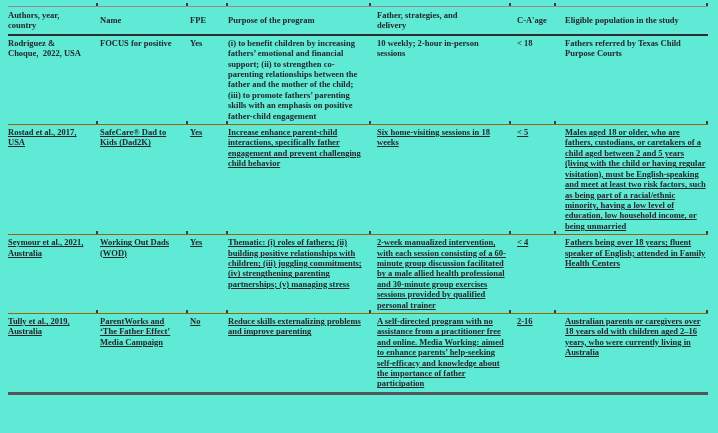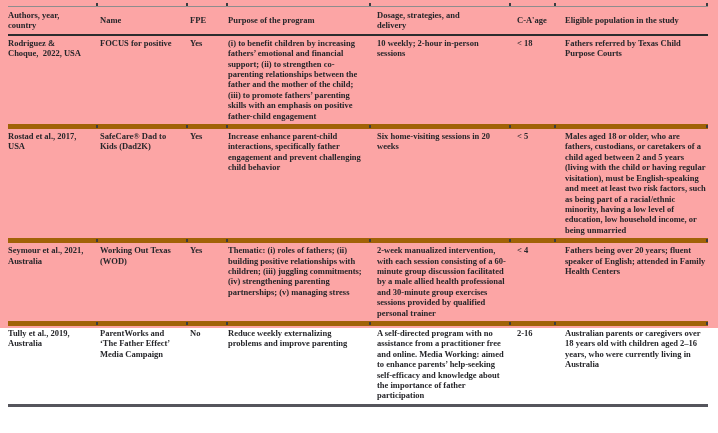--- a/index.html
+++ b/index.html
@@ -6,22 +6,22 @@
   html, body { background: #ffffff; }
   body {
     width: 718px;
     height: 433px;
     font-family: "Liberation Serif", serif;
     color: #26262a;
     overflow: hidden;
   }
   .page {
     width: 718px;
-    height: 328px;
-    background: #fca5a5;
+    height: 433px;
+    background: #5eead4;
     position: relative;
   }
   table.study-table {
     position: absolute;
     left: 8px;
     top: 6px;
     width: 700px;
     border-collapse: collapse;
     table-layout: fixed;
     font-size: 8.5px;
@@ -46,21 +46,22 @@
     white-space: pre-line;
     border-top: 1px solid #8d8d8d;
     border-bottom: 2px solid #2c2c2e;
     padding-top: 3px;
     padding-bottom: 3px;
   }
   tbody td {
     vertical-align: top;
   }
   tbody tr:not(:first-child) td {
-    border-top: 5px solid #a16207;
+    border-top: 1px solid #a16207;
+    text-decoration: underline;
   }
   tbody tr:last-child td {
     border-bottom: 3px solid #55555c;
   }
   
   th.p1, td.p1 { padding-left: 0; }
   th.p2, td.p2 { padding-left: 3px; }
   th.p3, td.p3 { padding-left: 3px; }
   th.p4, td.p4 { padding-left: 1px; padding-right: 3px; }
   th.p5, td.p5 { padding-left: 7px; }
@@ -106,21 +107,21 @@
         <col class="c6">
         <col class="c7">
     </colgroup>
     <thead>
       <tr>
         <th class="p1">Authors, year,
 country</th>
         <th class="p2">Name</th>
         <th class="p3">FPE</th>
         <th class="p4">Purpose of the program</th>
-        <th class="p5">Dosage, strategies, and
+        <th class="p5">Father, strategies, and
 delivery</th>
         <th class="p6">C-A'age</th>
         <th class="p7">Eligible population in the study</th>
       </tr>
     </thead>
     <tbody>
       <tr>
         <td class="p1 wrap-exact">Rodriguez &amp;
 Choque,  2022, USA</td>
         <td class="p2 wrap-exact">FOCUS for positive</td>
@@ -130,42 +131,42 @@
         <td class="p6">&lt; 18</td>
         <td class="p7">Fathers referred by Texas Child Purpose Courts</td>
       </tr>
       <tr>
         <td class="p1 wrap-exact">Rostad et al., 2017,
 USA</td>
         <td class="p2 wrap-exact">SafeCare® Dad to
 Kids (Dad2K)</td>
         <td class="p3">Yes</td>
         <td class="p4">Increase enhance parent-child interactions, specifically father engagement and prevent challenging child behavior</td>
-        <td class="p5">Six home-visiting sessions in 20 weeks</td>
+        <td class="p5">Six home-visiting sessions in 18 weeks</td>
         <td class="p6">&lt; 5</td>
         <td class="p7">Males aged 18 or older, who are fathers, custodians, or caretakers of a child aged between 2 and 5 years (living with the child or having regular visitation), must be English-speaking and meet at least two risk factors, such as being part of a racial/ethnic minority, having a low level of education, low household income, or being unmarried</td>
       </tr>
       <tr>
         <td class="p1 wrap-exact">Seymour et al., 2021,
 Australia</td>
-        <td class="p2 wrap-exact">Working Out Texas
+        <td class="p2 wrap-exact">Working Out Dads
 (WOD)</td>
         <td class="p3">Yes</td>
         <td class="p4">Thematic: (i) roles of fathers; (ii) building positive relationships with children; (iii) juggling commitments; (iv) strengthening parenting partnerships; (v) managing stress</td>
         <td class="p5">2-week manualized intervention, with each session consisting of a 60-minute group discussion facilitated by a male allied health professional and 30-minute group exercises sessions provided by qualified personal trainer</td>
         <td class="p6">&lt; 4</td>
-        <td class="p7">Fathers being over 20 years; fluent speaker of English; attended in Family Health Centers</td>
+        <td class="p7">Fathers being over 18 years; fluent speaker of English; attended in Family Health Centers</td>
       </tr>
       <tr>
         <td class="p1 wrap-exact">Tully et al., 2019,
 Australia</td>
         <td class="p2 wrap-exact">ParentWorks and
 ‘The Father Effect’
 Media Campaign</td>
         <td class="p3">No</td>
-        <td class="p4">Reduce weekly externalizing problems and improve parenting</td>
+        <td class="p4">Reduce skills externalizing problems and improve parenting</td>
         <td class="p5">A self-directed program with no assistance from a practitioner free and online. Media Working: aimed to enhance parents’ help-seeking self-efficacy and knowledge about the importance of father participation</td>
         <td class="p6">2-16</td>
         <td class="p7">Australian parents or caregivers over 18 years old with children aged 2–16 years, who were currently living in Australia</td>
       </tr>
     </tbody>
   </table>
 </div>
 
 </body></html>

